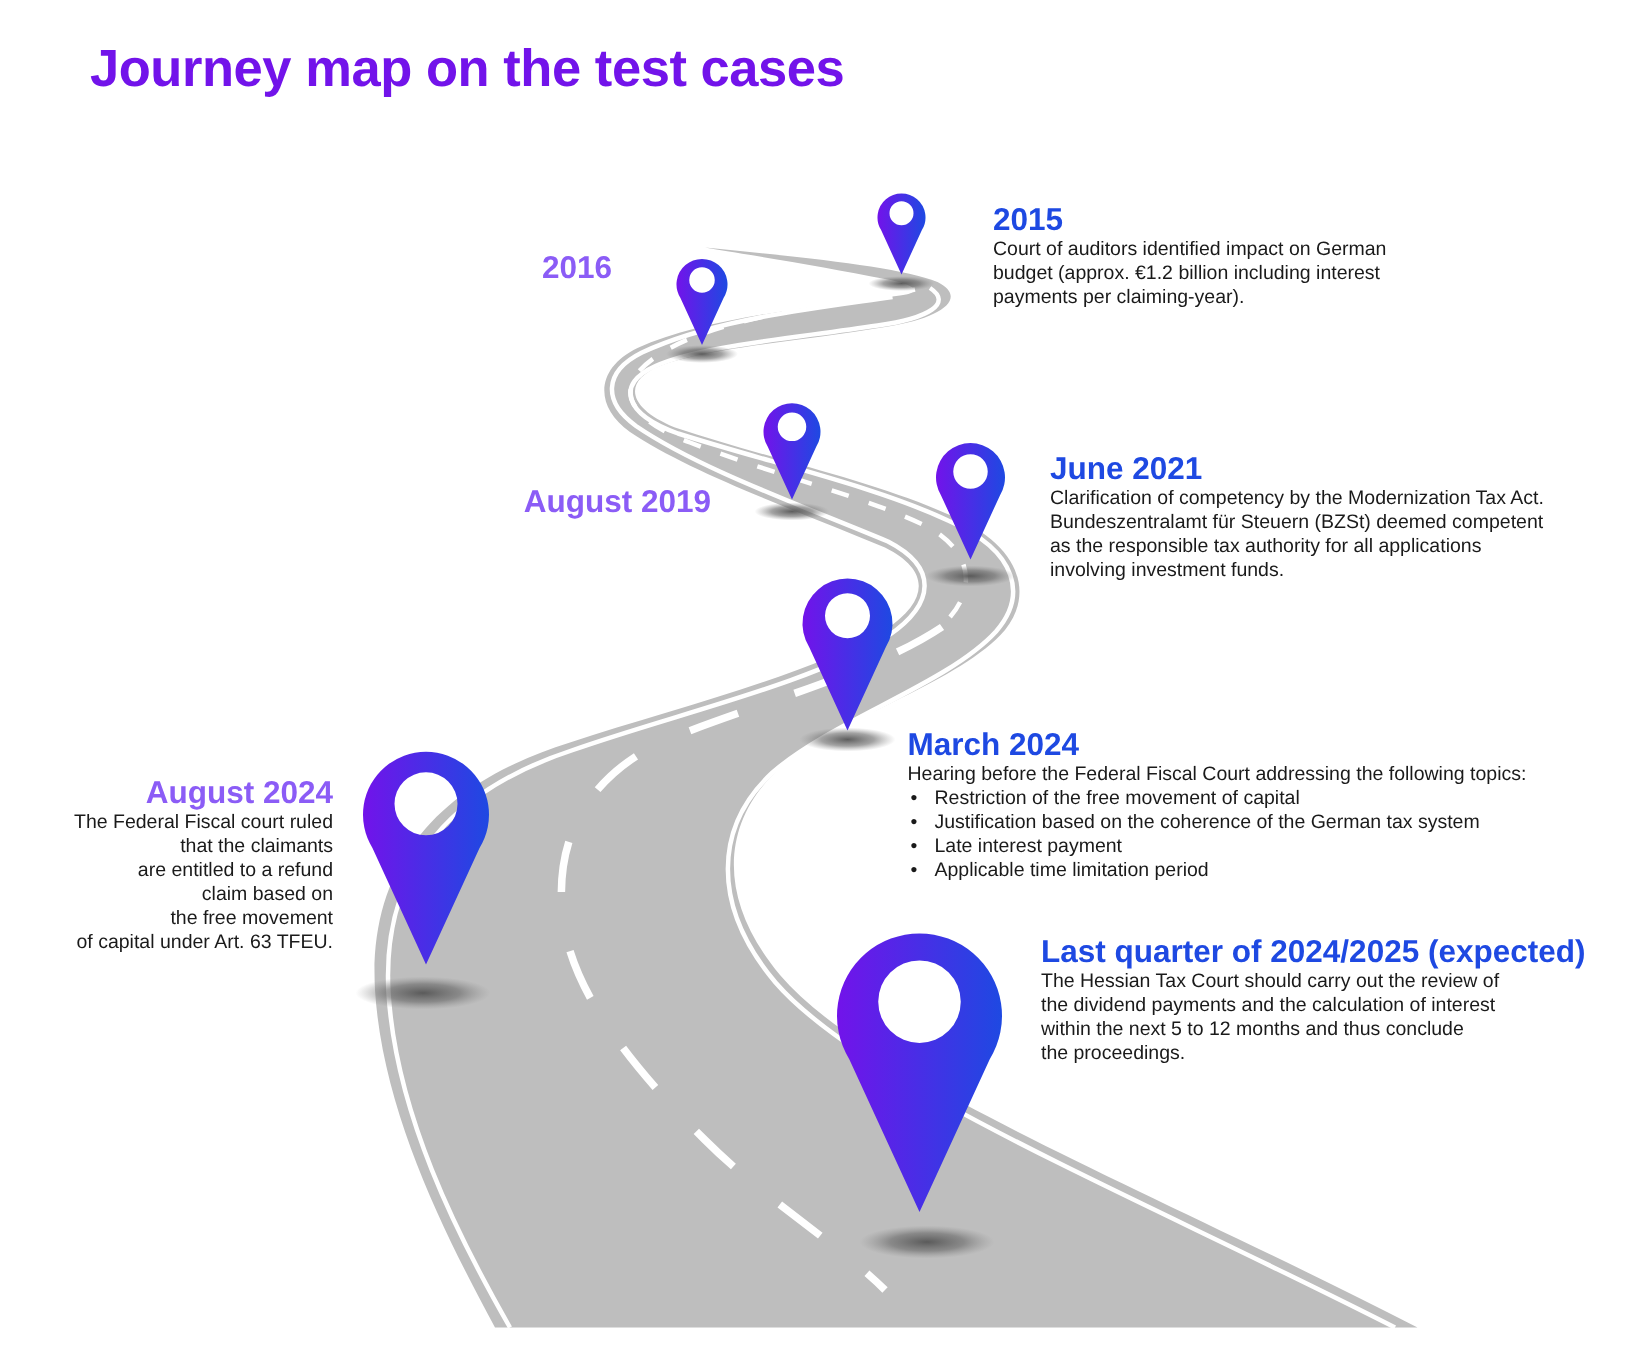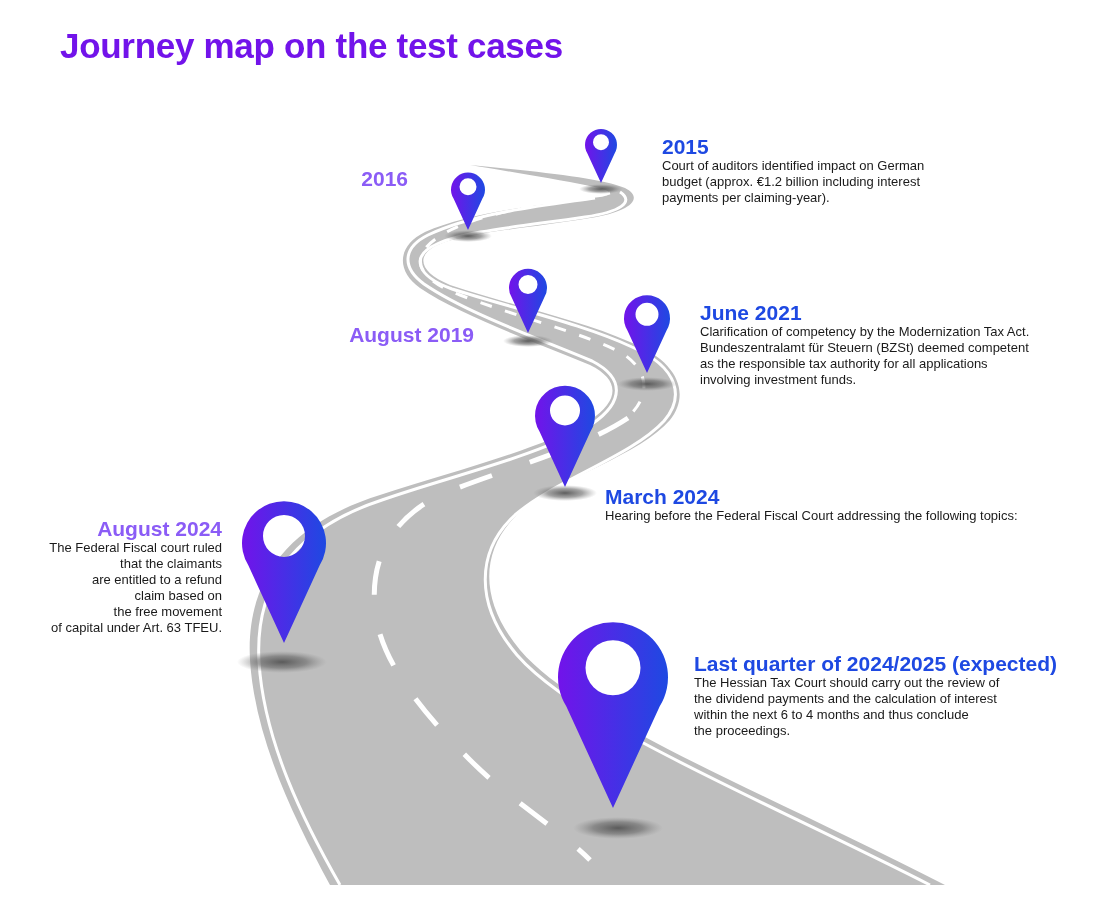--- a/index.html
+++ b/index.html
@@ -120,31 +120,37 @@
   <span class="date">June 2021</span>
   <span class="desc">Clarification of competency by the Modernization Tax Act.
 Bundeszentralamt für Steuern (BZSt) deemed competent
 as the responsible tax authority for all applications
 involving investment funds.</span>
 </div>
 
 <div class="event blue" style="left:605px; top:486px; width:470px;">
   <span class="date">March 2024</span>
   <span class="desc">Hearing before the Federal Fiscal Court addressing the following topics:</span>
+  <ul>
+    <li>Restriction of the free movement of capital</li>
+    <li>Justification based on the coherence of the German tax system</li>
+    <li>Late interest payment</li>
+    <li>Applicable time limitation period</li>
+  </ul>
 </div>
 
 <div class="event purple right" style="left:20px; top:518px; width:202px;">
   <span class="date">August 2024</span>
   <span class="desc">The Federal Fiscal court ruled
 that the claimants
 are entitled to a refund
 claim based on
 the free movement
 of capital under Art. 63 TFEU.</span>
 </div>
 
-<div class="event blue" style="left:694px; top:653px; width:400px;">
+<div class="event blue" style="left:694px; top:624px; width:400px;">
   <span class="date">Last quarter of 2024/2025 (expected)</span>
   <span class="desc">The Hessian Tax Court should carry out the review of
 the dividend payments and the calculation of interest
-within the next 6 to 4 months and thus conclude
+within the next 5 to 12 months and thus conclude
 the proceedings.</span>
 </div>
 
 </body></html>

